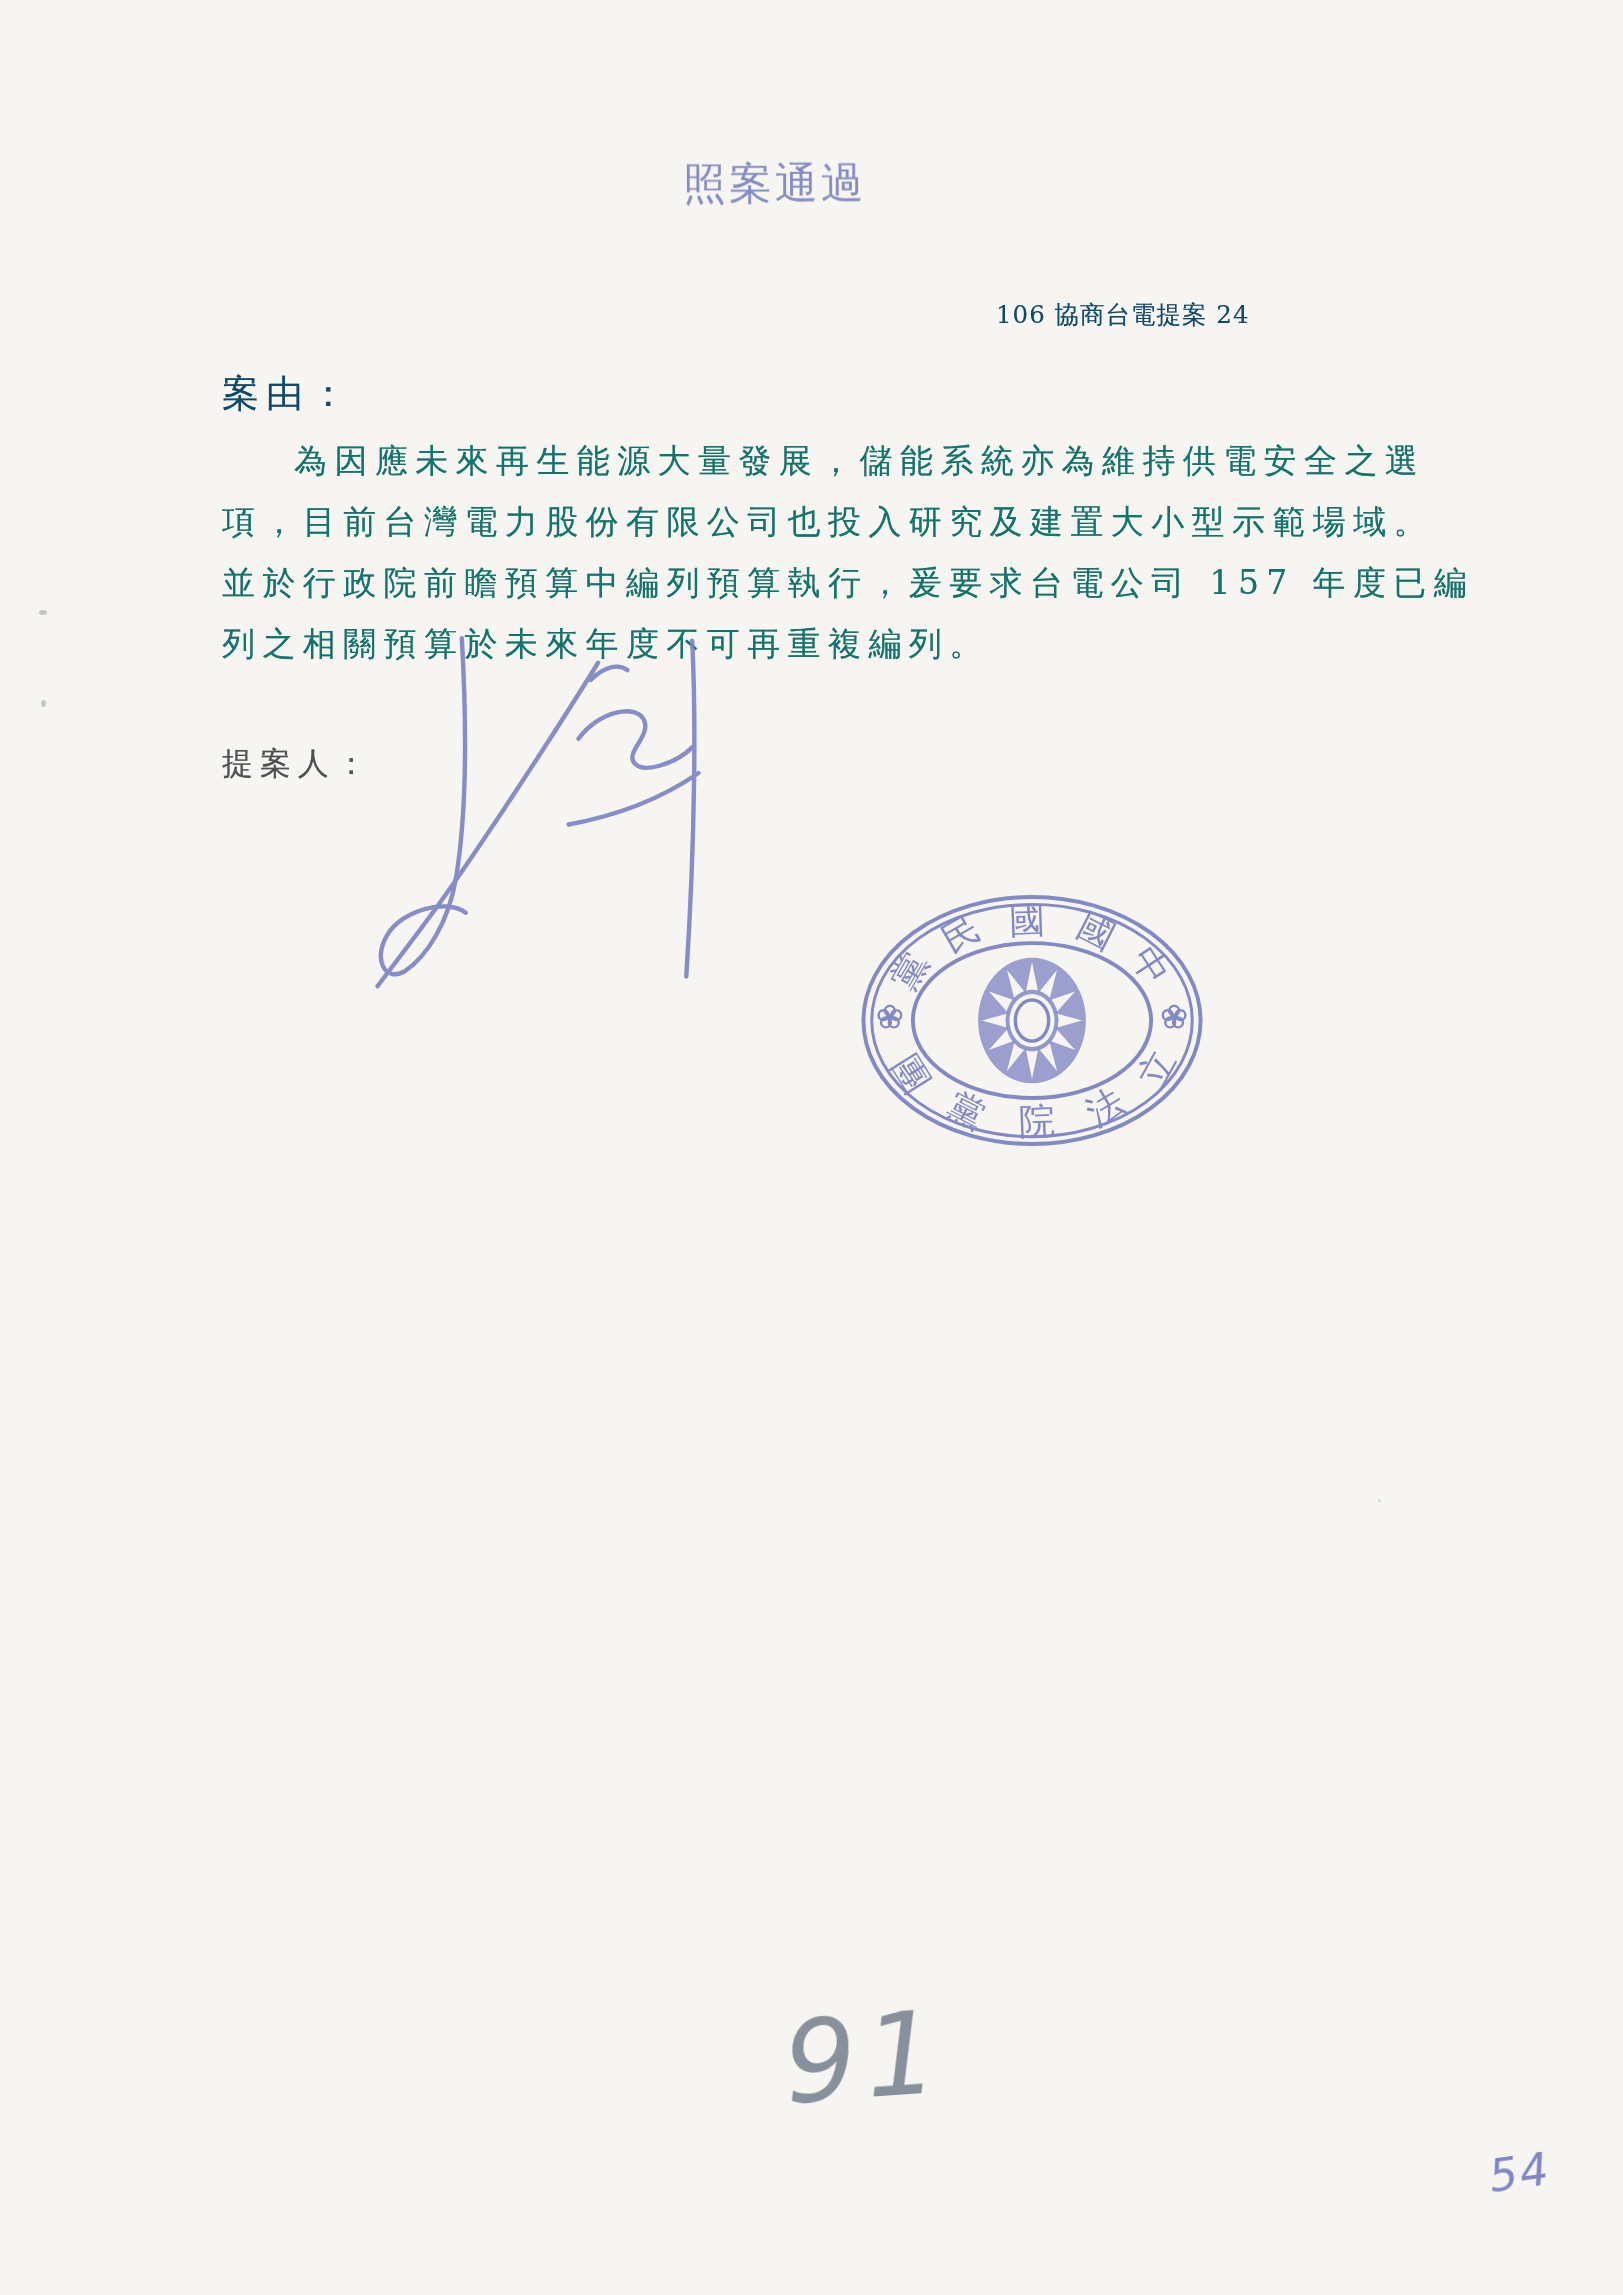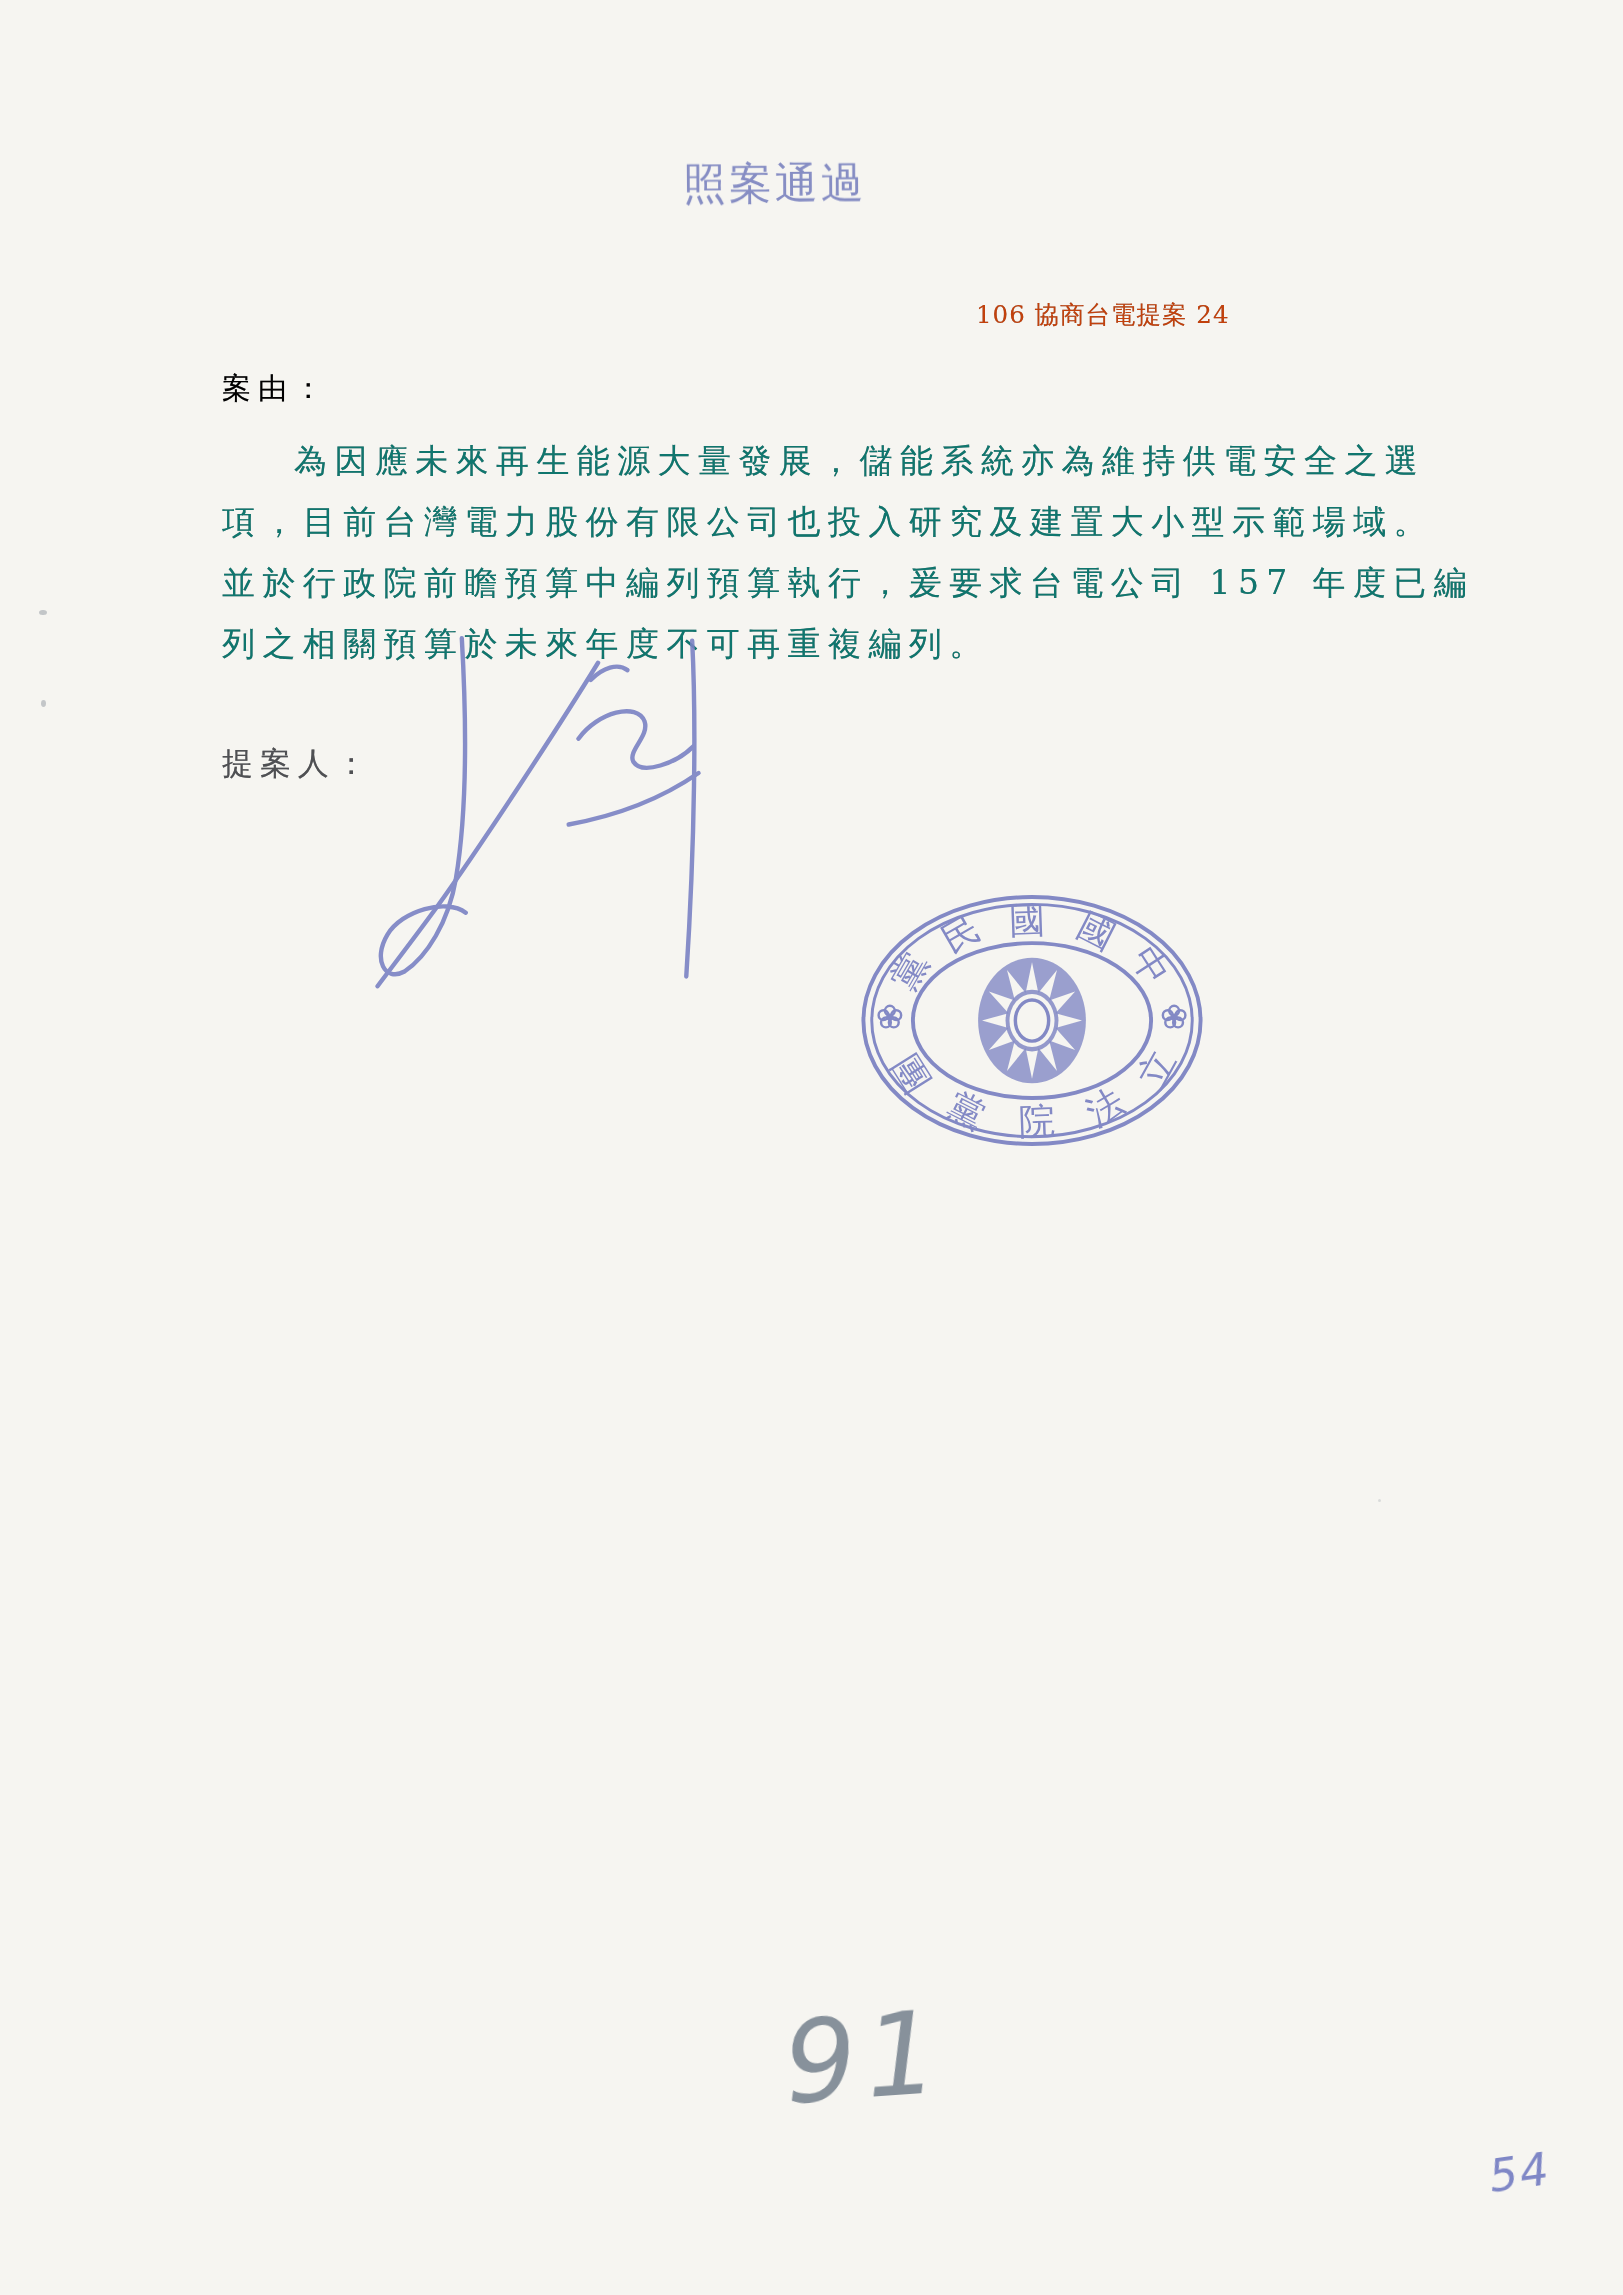--- a/index.html
+++ b/index.html
@@ -18,31 +18,31 @@
     font-size:43px;letter-spacing:2.9px;
     color:#6e77ba;
     filter:blur(0.7px);
     opacity:.82;
     transform:rotate(-.4deg);
     white-space:nowrap;
   }
 
   
   .ref-number{
-    left:976px;top:298px;
+    left:996px;top:298px;
     font-size:24.5px;letter-spacing:1px;
-    color:#c2410c;
+    color:#0c4a6e;
     text-shadow:0 0 0.5px rgba(90,90,95,.55);
     white-space:nowrap;
   }
 
   .subject-label{
     left:222px;top:369px;
-    font-size:29px;letter-spacing:6.9px;
-    color:#000000;
+    font-size:37px;letter-spacing:6.9px;
+    color:#0c4a6e;
     text-shadow:0 0 0.5px rgba(80,80,85,.6);
     white-space:nowrap;
   }
 
   .body-block{
     left:222px;top:430px;width:1256px;
     font-size:33px;line-height:61px;letter-spacing:7.4px;
     color:#0f766e;
     text-shadow:0 0 0.5px rgba(80,80,85,.6);
   }

